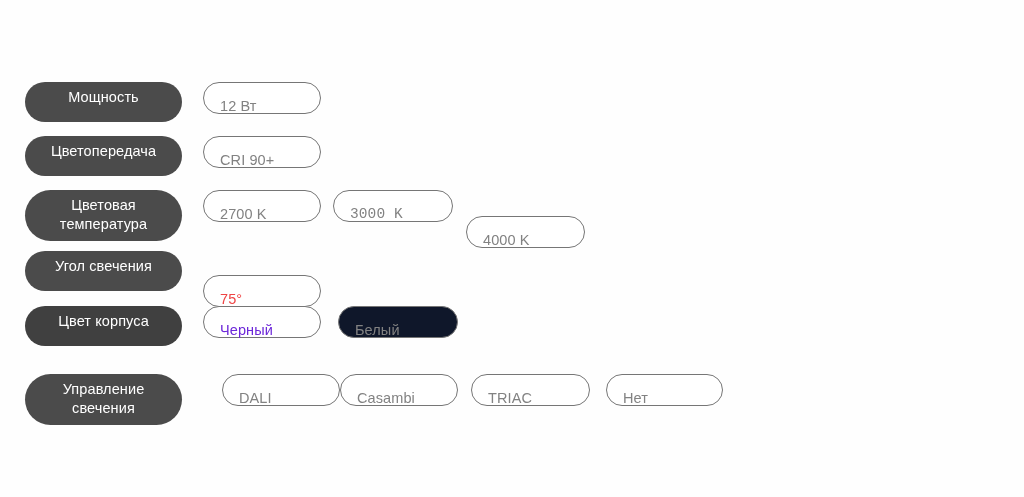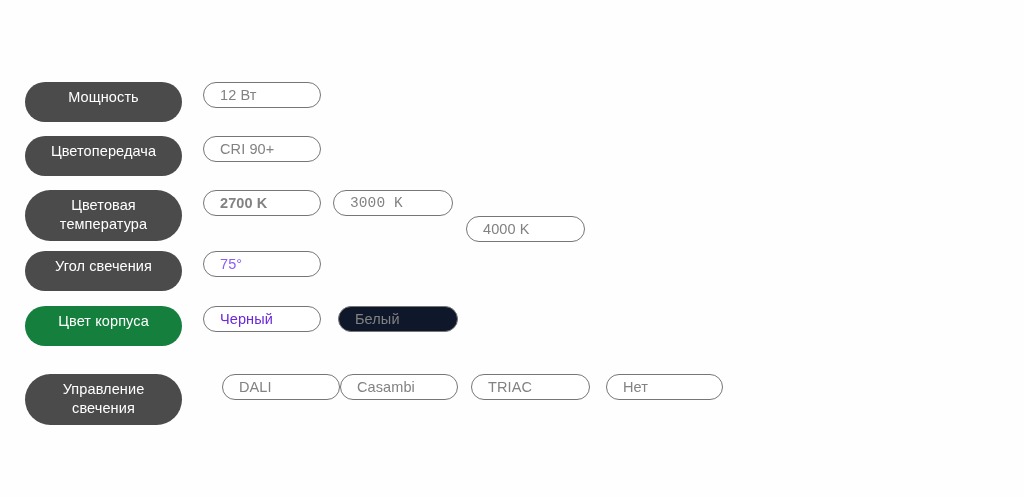--- a/index.html
+++ b/index.html
@@ -53,31 +53,31 @@
   }
 
   
   .spec-options {
     display: flex;
     align-items: flex-start;
     margin-left: 21px;
   }
 
   .option-pill {
-    height: 26px;
+    height: 32px;
     box-sizing: border-box;
     background: #ffffff;
     border: 1.3px solid #767676;
     border-radius: 999px;
     color: #828282;
     font-size: 14.5px;
     line-height: 1;
     letter-spacing: 0.1px;
     display: flex;
-    align-items: center;
+    align-items: flex-end;
     padding-left: 16px;
     padding-right: 16px;
     flex: 0 0 auto;
   }
 
   
   .w118 { width: 118px; }
   .w120 { width: 120px; }
   .w119 { width: 119px; }
   .w117 { width: 117px; }
@@ -124,45 +124,45 @@
   </div>
 
   <div class="spec-row" id="row-temp">
     <div class="spec-label two-line" style="background: rgb(75, 75, 75); color: rgb(255, 255, 255);">
       <span>
         <span>Цветовая</span><br>
         <span>температура</span>
       </span>
     </div>
     <div class="spec-options">
-      <div class="option-pill w118" style="border-color: rgb(118, 118, 118); color: rgb(130, 130, 130); background: rgb(255, 255, 255); font-weight: bold;">
+      <div class="option-pill w118" style="border-color: rgb(118, 118, 118); color: rgb(130, 130, 130); background: rgb(255, 255, 255);">
         <span>2700 K</span>
       </div>
       <div class="option-pill w120 gap12" style="border-color: rgb(118, 118, 118); color: rgb(130, 130, 130); background: rgb(255, 255, 255);">
         <span>3000 K</span>
       </div>
       <div class="option-pill w119 gap13" style="border-color: rgb(118, 118, 118); color: rgb(130, 130, 130); background: rgb(255, 255, 255); margin-top: 26px;">
         <span>4000 K</span>
       </div>
     </div>
   </div>
 
   <div class="spec-row" id="row-beam">
     <div class="spec-label" style="background: rgb(75, 75, 75); color: rgb(255, 255, 255);">
       <span>Угол свечения</span>
     </div>
     <div class="spec-options">
-      <div class="option-pill w118" style="border-color: rgb(118, 118, 118); color: #8b5cf6; background: rgb(255, 255, 255);">
+      <div class="option-pill w118" style="border-color: rgb(118, 118, 118); color: #ef4444; background: rgb(255, 255, 255); margin-top: 24px;">
         <span>75°</span>
       </div>
     </div>
   </div>
 
   <div class="spec-row" id="row-body-color">
-    <div class="spec-label" style="background: #15803d; color: rgb(255, 255, 255);">
+    <div class="spec-label" style="background: #404040; color: rgb(255, 255, 255);">
       <span>Цвет корпуса</span>
     </div>
     <div class="spec-options">
       <div class="option-pill w118" style="border-color: rgb(118, 118, 118); color: #6d28d9; background: rgb(255, 255, 255);">
         <span>Черный</span>
       </div>
       <div class="option-pill w120 gap17" style="border-color: rgb(118, 118, 118); color: rgb(130, 130, 130); background: #0f172a;">
         <span>Белый</span>
       </div>
     </div>

